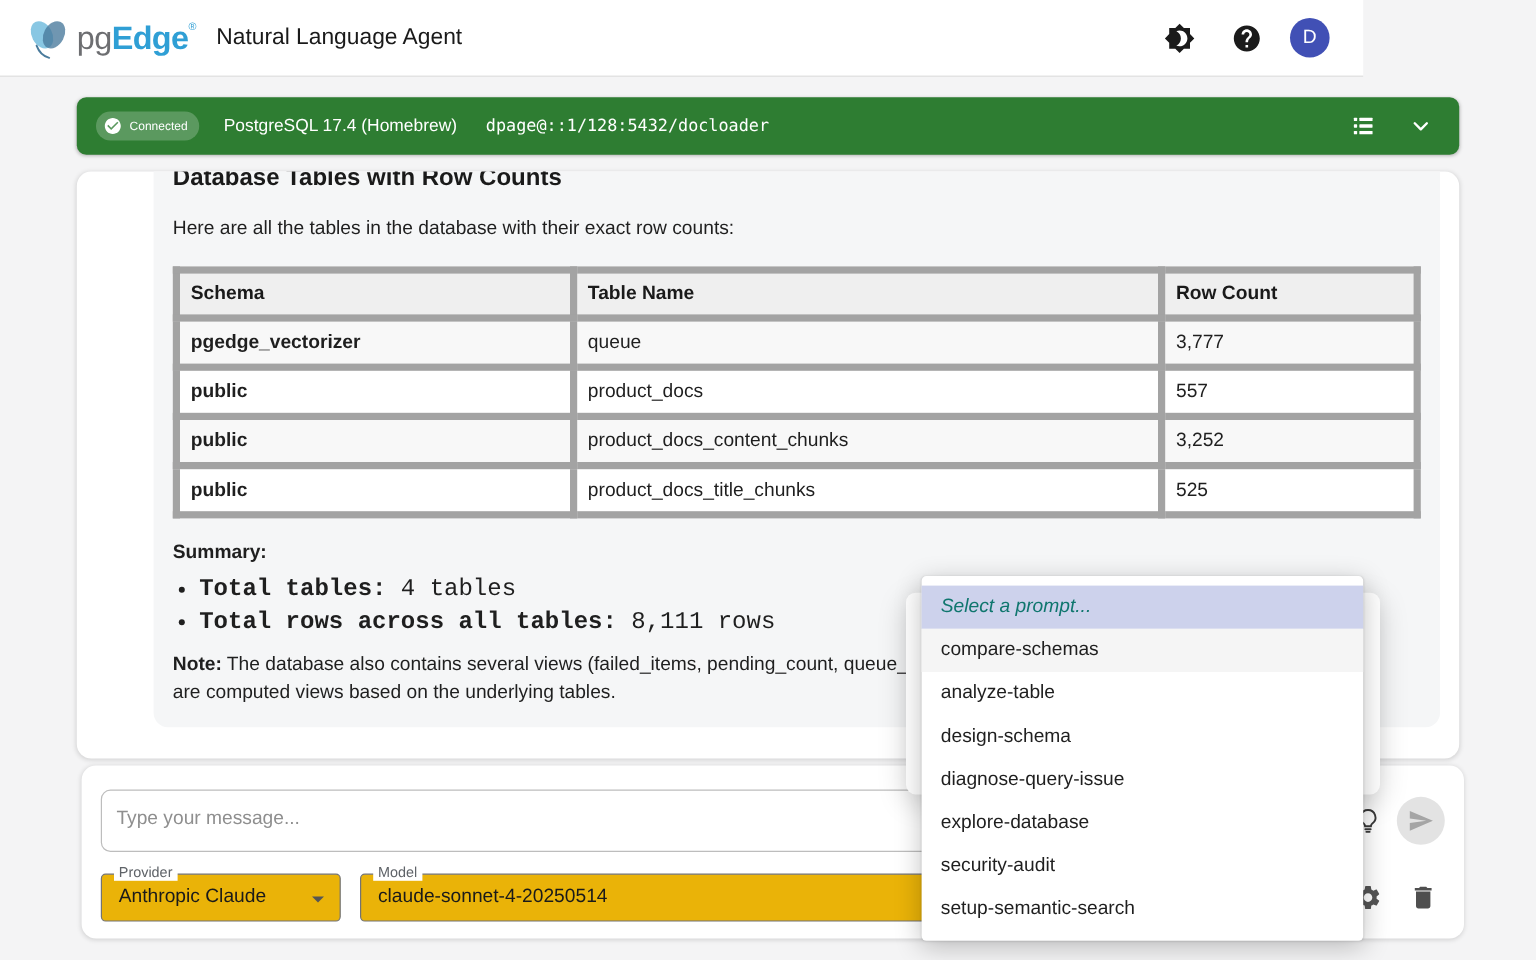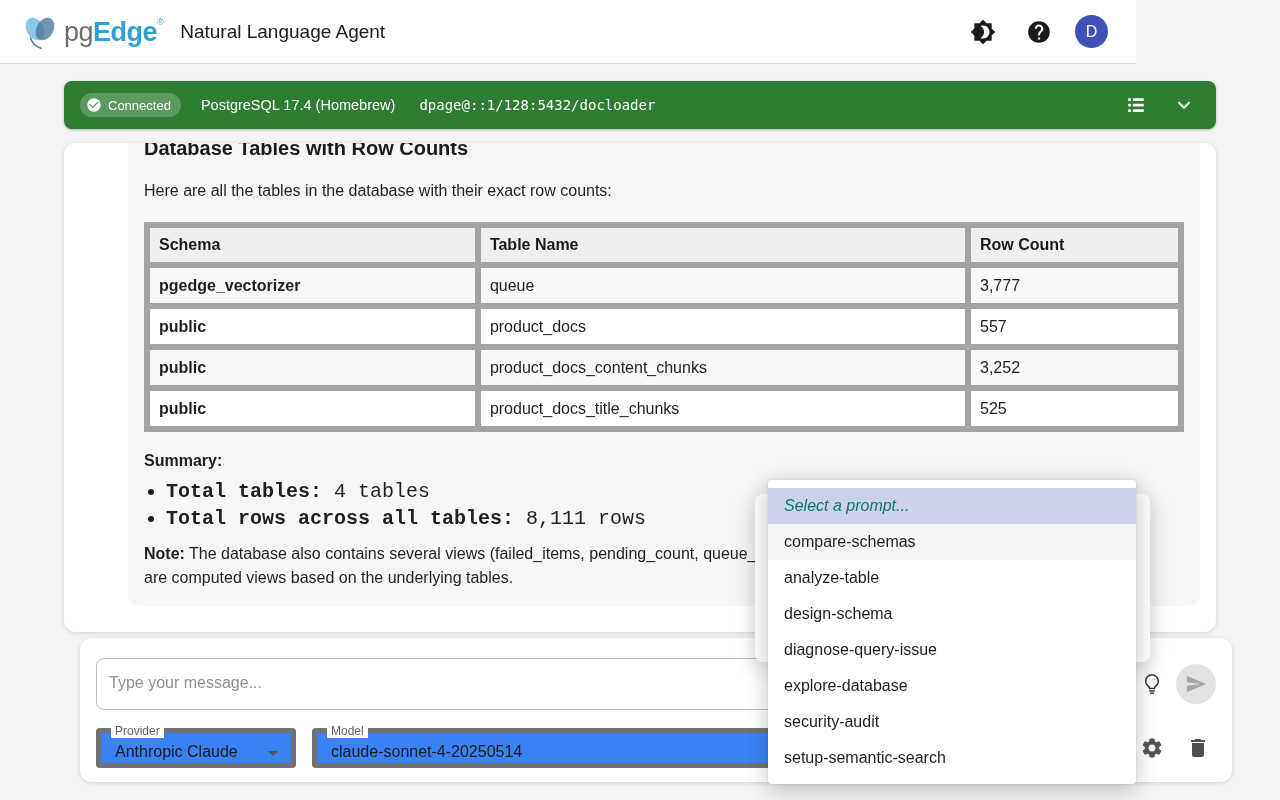--- a/index.html
+++ b/index.html
@@ -19,21 +19,21 @@
   .header-actions { margin-left:auto; display:flex; align-items:center; gap:16px; margin-right:28px; }
   .icon-btn { background:none; border:none; cursor:pointer; display:flex; align-items:center; justify-content:center;
     width:40px; height:40px; border-radius:50%; padding:0; }
   .avatar { width:33px; height:33px; border-radius:50%; background:#4150b5; color:#fff;
     display:flex; align-items:center; justify-content:center; font-size:16px; cursor:pointer; }
 
   
   .conn-bar { position:absolute; left:64px; top:81px; width:1152px; height:48px; background:#2e7d32;
     border-radius:8px; display:flex; align-items:center; color:#fff; box-shadow:0 1px 3px rgba(0,0,0,.25); }
   .conn-pill { display:flex; align-items:center; gap:6px; background:rgba(255,255,255,.22);
-    border-radius:12px; height:24px; padding:0 10px 0 6px; margin-left:16px; font-size:13px; }
+    border-radius:12px; height:24px; padding:0 10px 0 6px; margin-left:16px; font-size:10px; }
   .conn-server { font-size:14.5px; margin-left:20px; }
   .conn-dsn { font-family:"DejaVu Sans Mono", monospace; font-size:14px; margin-left:24px; letter-spacing:0; }
   .conn-actions { margin-left:auto; display:flex; align-items:center; gap:8px; margin-right:12px; }
 
   
   .chat-card { position:absolute; left:64px; top:143px; width:1152px; height:489px; background:#fff;
     border-radius:12px; box-shadow:0 1px 4px rgba(0,0,0,.14); overflow:hidden; }
   .bubble { position:absolute; top:-28px; left:64px; width:1072px; background:#f5f6f7;
     border-radius:12px; padding:20px 16px 16px 16px; }
   .bubble h2 { font-size:20px; line-height:26px; color:#1a1a1a; font-weight:700; }
@@ -46,30 +46,30 @@
   .msg-table tbody tr:nth-child(even) td { background:#ffffff; }
   .msg-table td.schema { font-weight:700; }
   .msg-table .col-schema { width:32%; } .msg-table .col-table { width:47.4%; } .msg-table .col-count { width:20.6%; }
   .summary-label { font-size:16px; font-weight:700; margin-top:20px; }
   .summary-list { margin:8px 0 0 0; padding-left:22px; }
   .summary-list li { font-size:20px; line-height:27px;font-family:Liberation Mono, monospace; }
   .note { margin-top:10px; }
   .note .line { display:block; font-size:16px; line-height:24px; white-space:nowrap; }
 
   
-  .composer-card { position:absolute; left:80px; top:638px; width:1152px; height:144px; background:#fff;
+  .composer-card { position:absolute; left:68px; top:638px; width:1152px; height:144px; background:#fff;
     border-radius:12px; box-shadow:0 1px 4px rgba(0,0,0,.14); }
   .message-input { position:absolute; left:16px; top:20px; width:1028px; height:52px; resize:none;
     border:1px solid #bdbdbd; border-radius:8px; padding:15px 12px; font-size:16px;
     font-family:"Liberation Sans", sans-serif; color:#1f1f1f; outline:none; background:#fff; }
   .message-input::placeholder { color:#8f8f8f; opacity:1; }
   .prompt-btn { position:absolute; left:1052px; top:26px; }
   .send-btn { position:absolute; left:1096px; top:26px; width:40px; height:40px; border-radius:50%;
     border:none; background:#e3e3e3; display:flex; align-items:center; justify-content:center; cursor:default; }
-  .field { position:absolute; top:90px; height:40px; border:5px solid #737373; border-radius:4px; background:#3b82f6; cursor:pointer; }
+  .field { position:absolute; top:90px; height:40px; border:1px solid #737373; border-radius:4px; background:#eab308; cursor:pointer; }
   .field .legend { position:absolute; top:-9px; left:10px; background:#fff; padding:0 4px; font-size:12px; color:#5f6368; }
   .field .value { position:absolute; left:14px; top:0; line-height:38px; font-size:16px; color:#1a1a1a; white-space:nowrap; }
   .field-provider { left:16px; width:200px; }
   .field-model { left:232px; width:812px; }
   .caret { position:absolute; right:6px; top:8px; }
   .settings-btn { position:absolute; left:1052px; top:90px; }
   .trash-btn { position:absolute; left:1098px; top:90px; }
 
   
   .prompt-popover { position:absolute; left:755px; top:494px; width:395px; height:168px; background:#fff;

